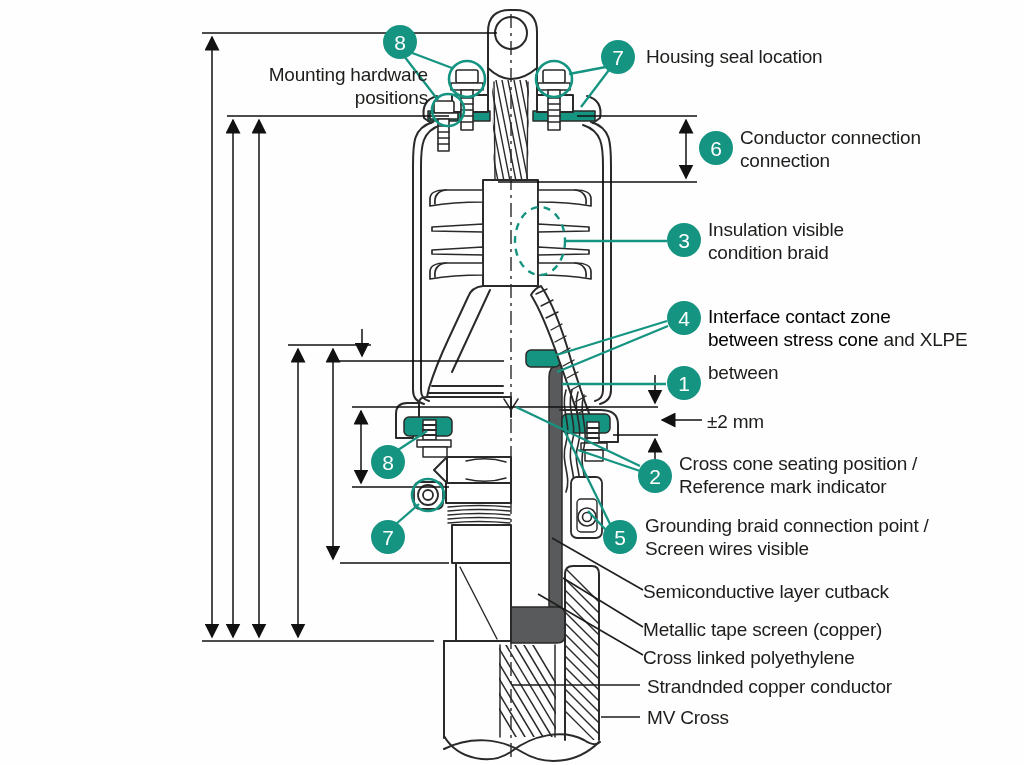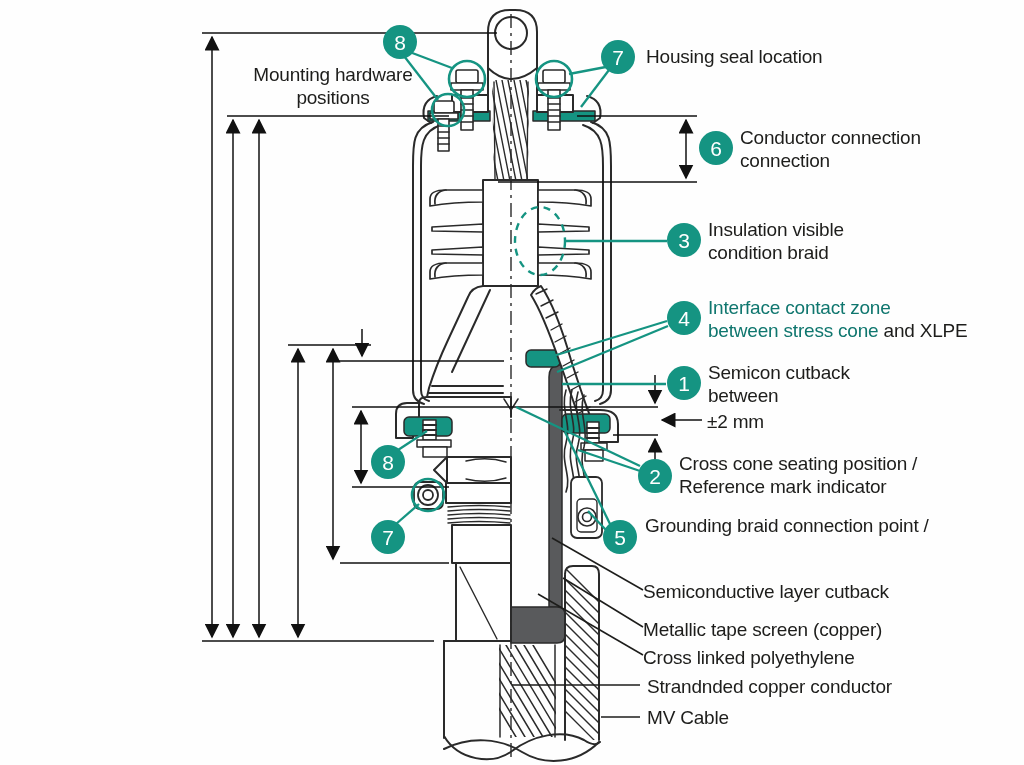--- a/index.html
+++ b/index.html
@@ -1,21 +1,21 @@
 <!DOCTYPE html>
 <html><head>
 <meta charset="utf-8">
 <style>
   html,body{margin:0;padding:0;background:#fff;}
   #stage{position:relative;width:1024px;height:765px;background:#fefefe;overflow:hidden;
          font-family:"Liberation Sans","DejaVu Sans",sans-serif;}
   #drawing{position:absolute;left:0;top:0;}
   .lbl{position:absolute;font-size:19px;line-height:23px;color:#1d1d1b;white-space:nowrap;letter-spacing:-0.2px;}
-  .lbl .teal{color:#0f766e;}
-  .lbl.center{text-align:center;}
+  .lbl .teal{color:#000000;margin-top:9px;}
+  .lbl.center{text-align:right;}
   .co{position:absolute;width:34px;height:34px;border-radius:50%;background:#159482;color:#fff;
       display:flex;align-items:center;justify-content:center;font-size:21px;line-height:1;}
 </style>
 </head>
 <body>
 
 <div id="stage">
 
 <svg id="drawing" width="1024" height="765" viewBox="0 0 1024 765">
   <defs>
@@ -357,50 +357,50 @@
   <div>Insulation visible</div>
   <div>condition braid</div>
 </div>
 
 <div class="lbl" style="left:708px;top:296px">
   <div class="teal">Interface contact zone</div>
   <div><span class="teal">between stress cone</span><span> and XLPE</span></div>
 </div>
 
 <div class="lbl" style="left:708px;top:361px">
-  <div>Semicon cutback</div>
   <div>between</div>
 </div>
 
 <div class="lbl" style="left:707px;top:410px">
   <div>±2 mm</div>
 </div>
 
 <div class="lbl" style="left:679px;top:452px">
   <div>Cross cone seating position /</div>
   <div>Reference mark indicator</div>
 </div>
 
 <div class="lbl" style="left:645px;top:514px">
   <div>Grounding braid connection point /</div>
+  <div>Screen wires visible</div>
 </div>
 
 <div class="lbl" style="left:643px;top:618px">
   <div>Metallic tape screen (copper)</div>
 </div>
 
 <div class="lbl" style="left:643px;top:580px">
   <div>Semiconductive layer cutback</div>
 </div>
 
 <div class="lbl" style="left:643px;top:646px">
   <div>Cross linked polyethylene</div>
 </div>
 
 <div class="lbl" style="left:647px;top:675px">
   <div>Strandnded copper conductor</div>
 </div>
 
 <div class="lbl" style="left:647px;top:706px">
-  <div>MV Cable</div>
+  <div>MV Cross</div>
 </div>
 
 </div>
 
 </body></html>

